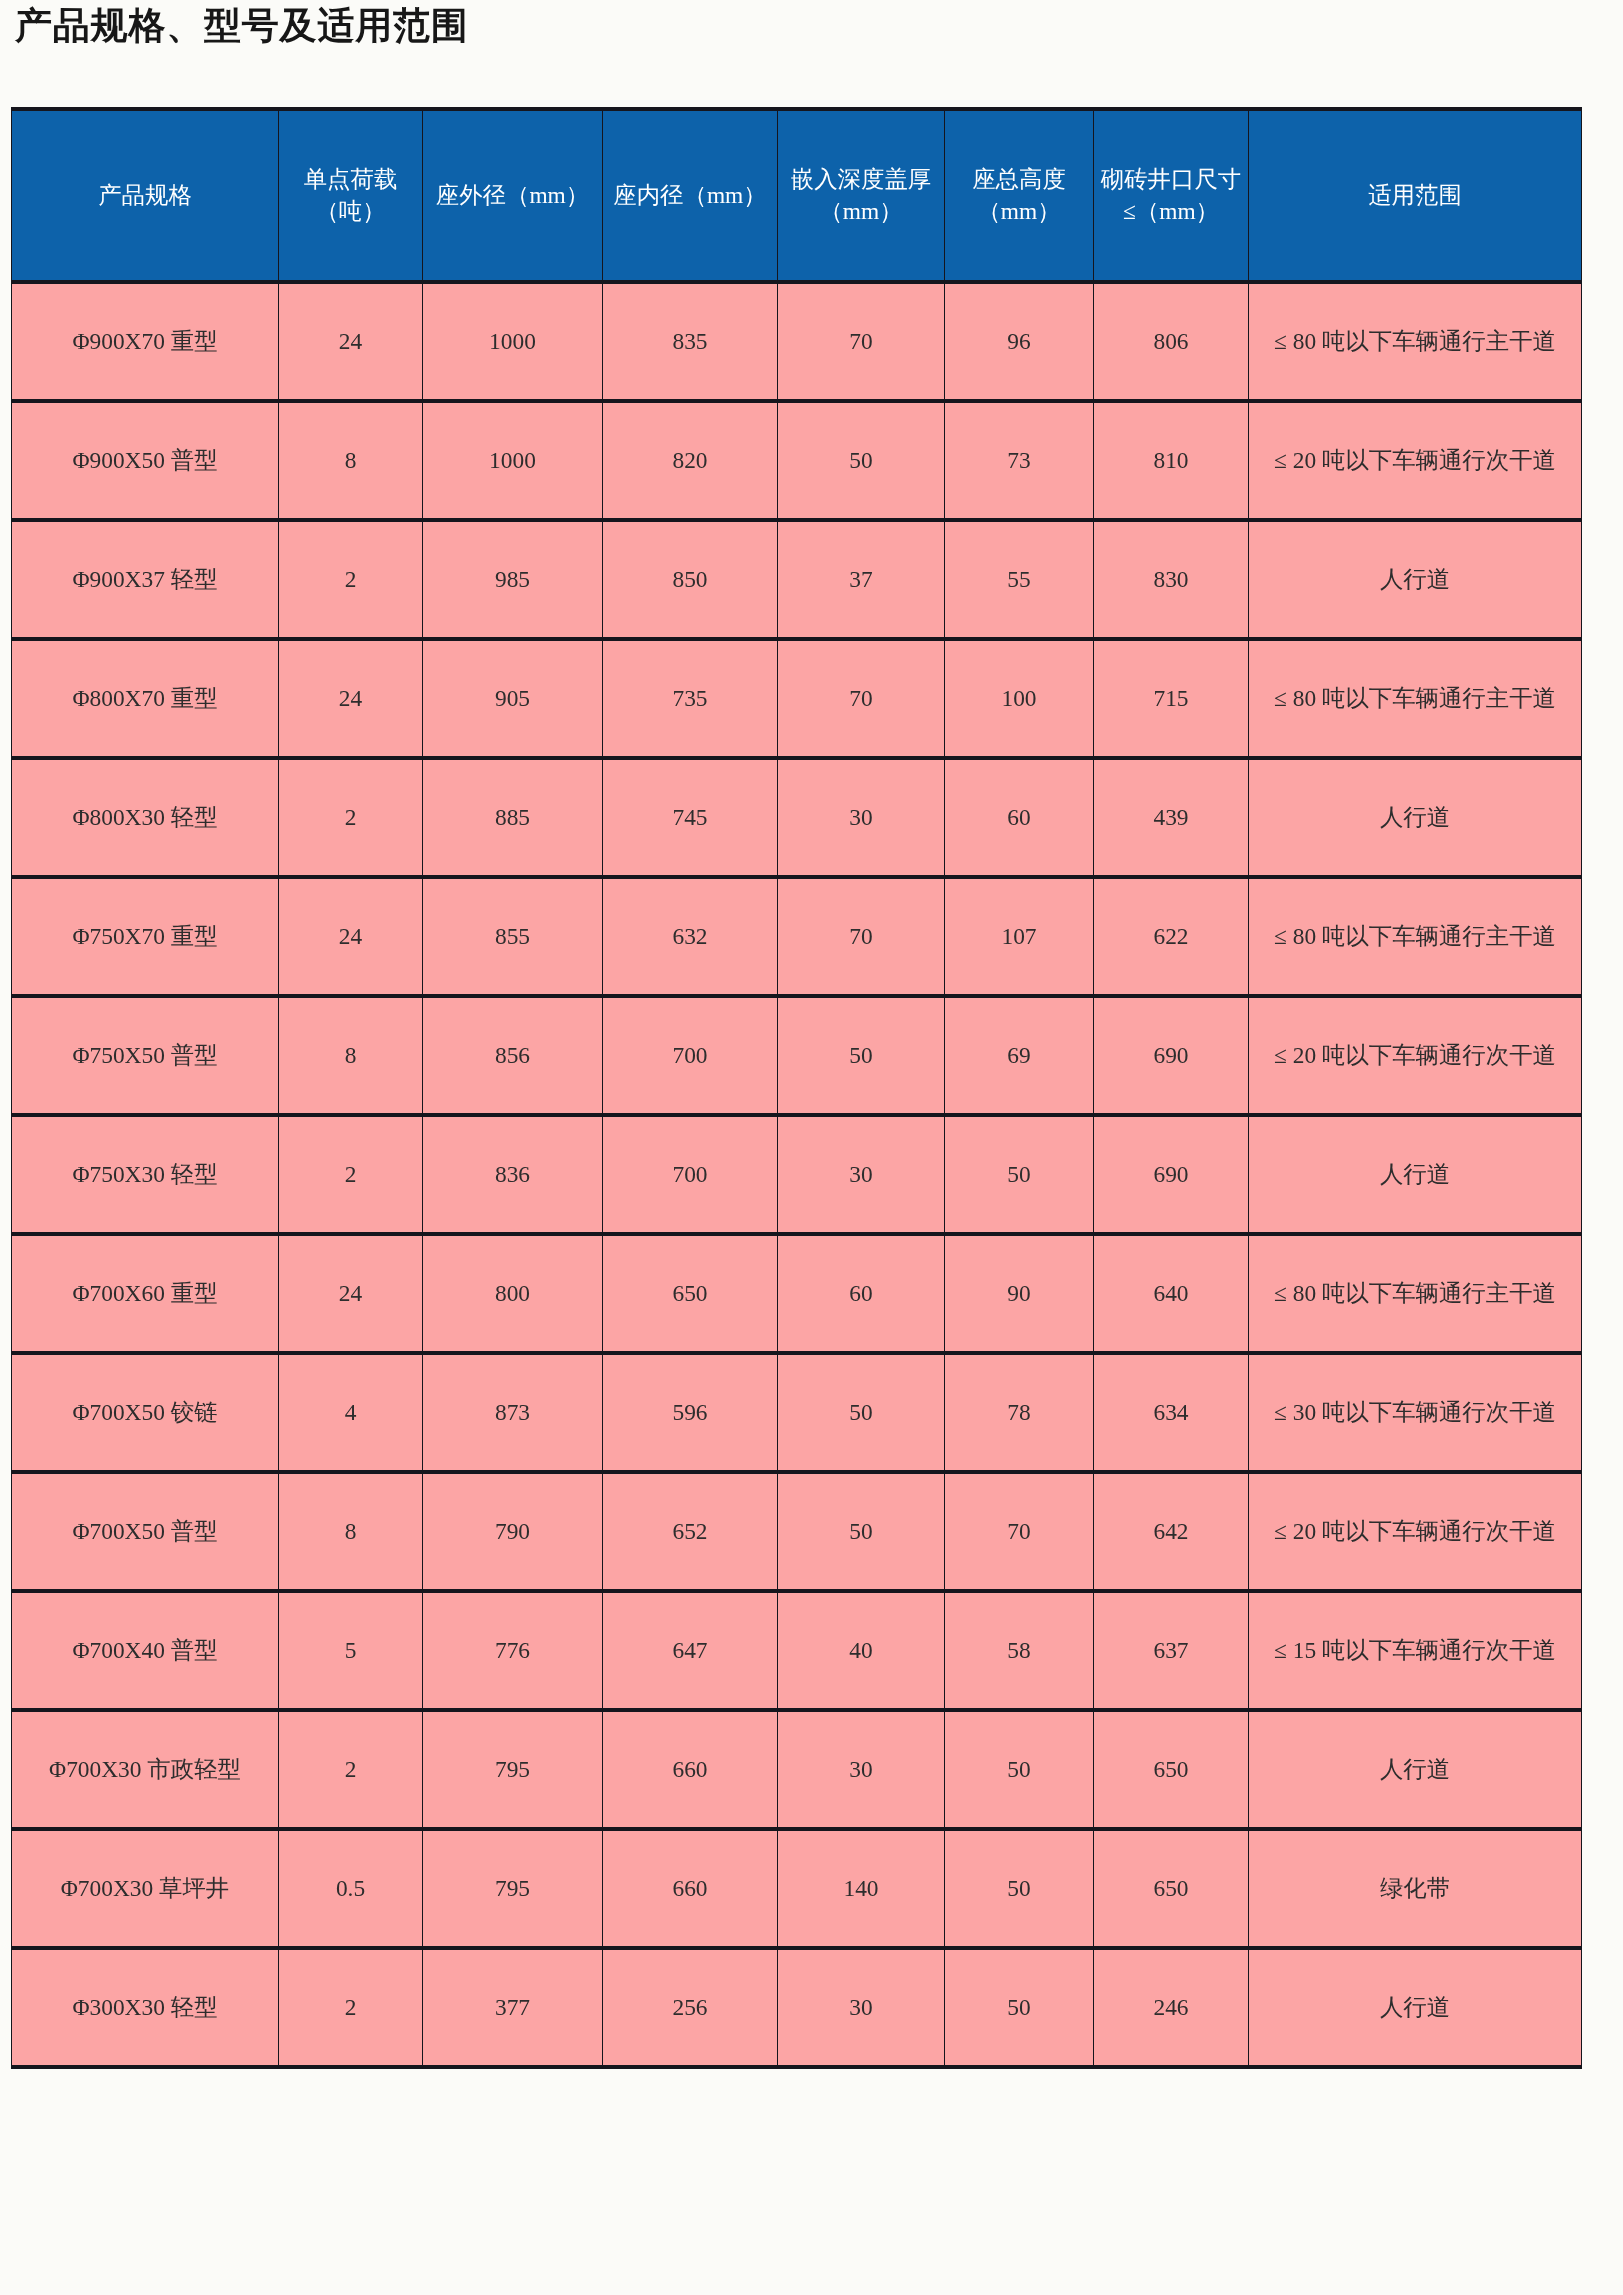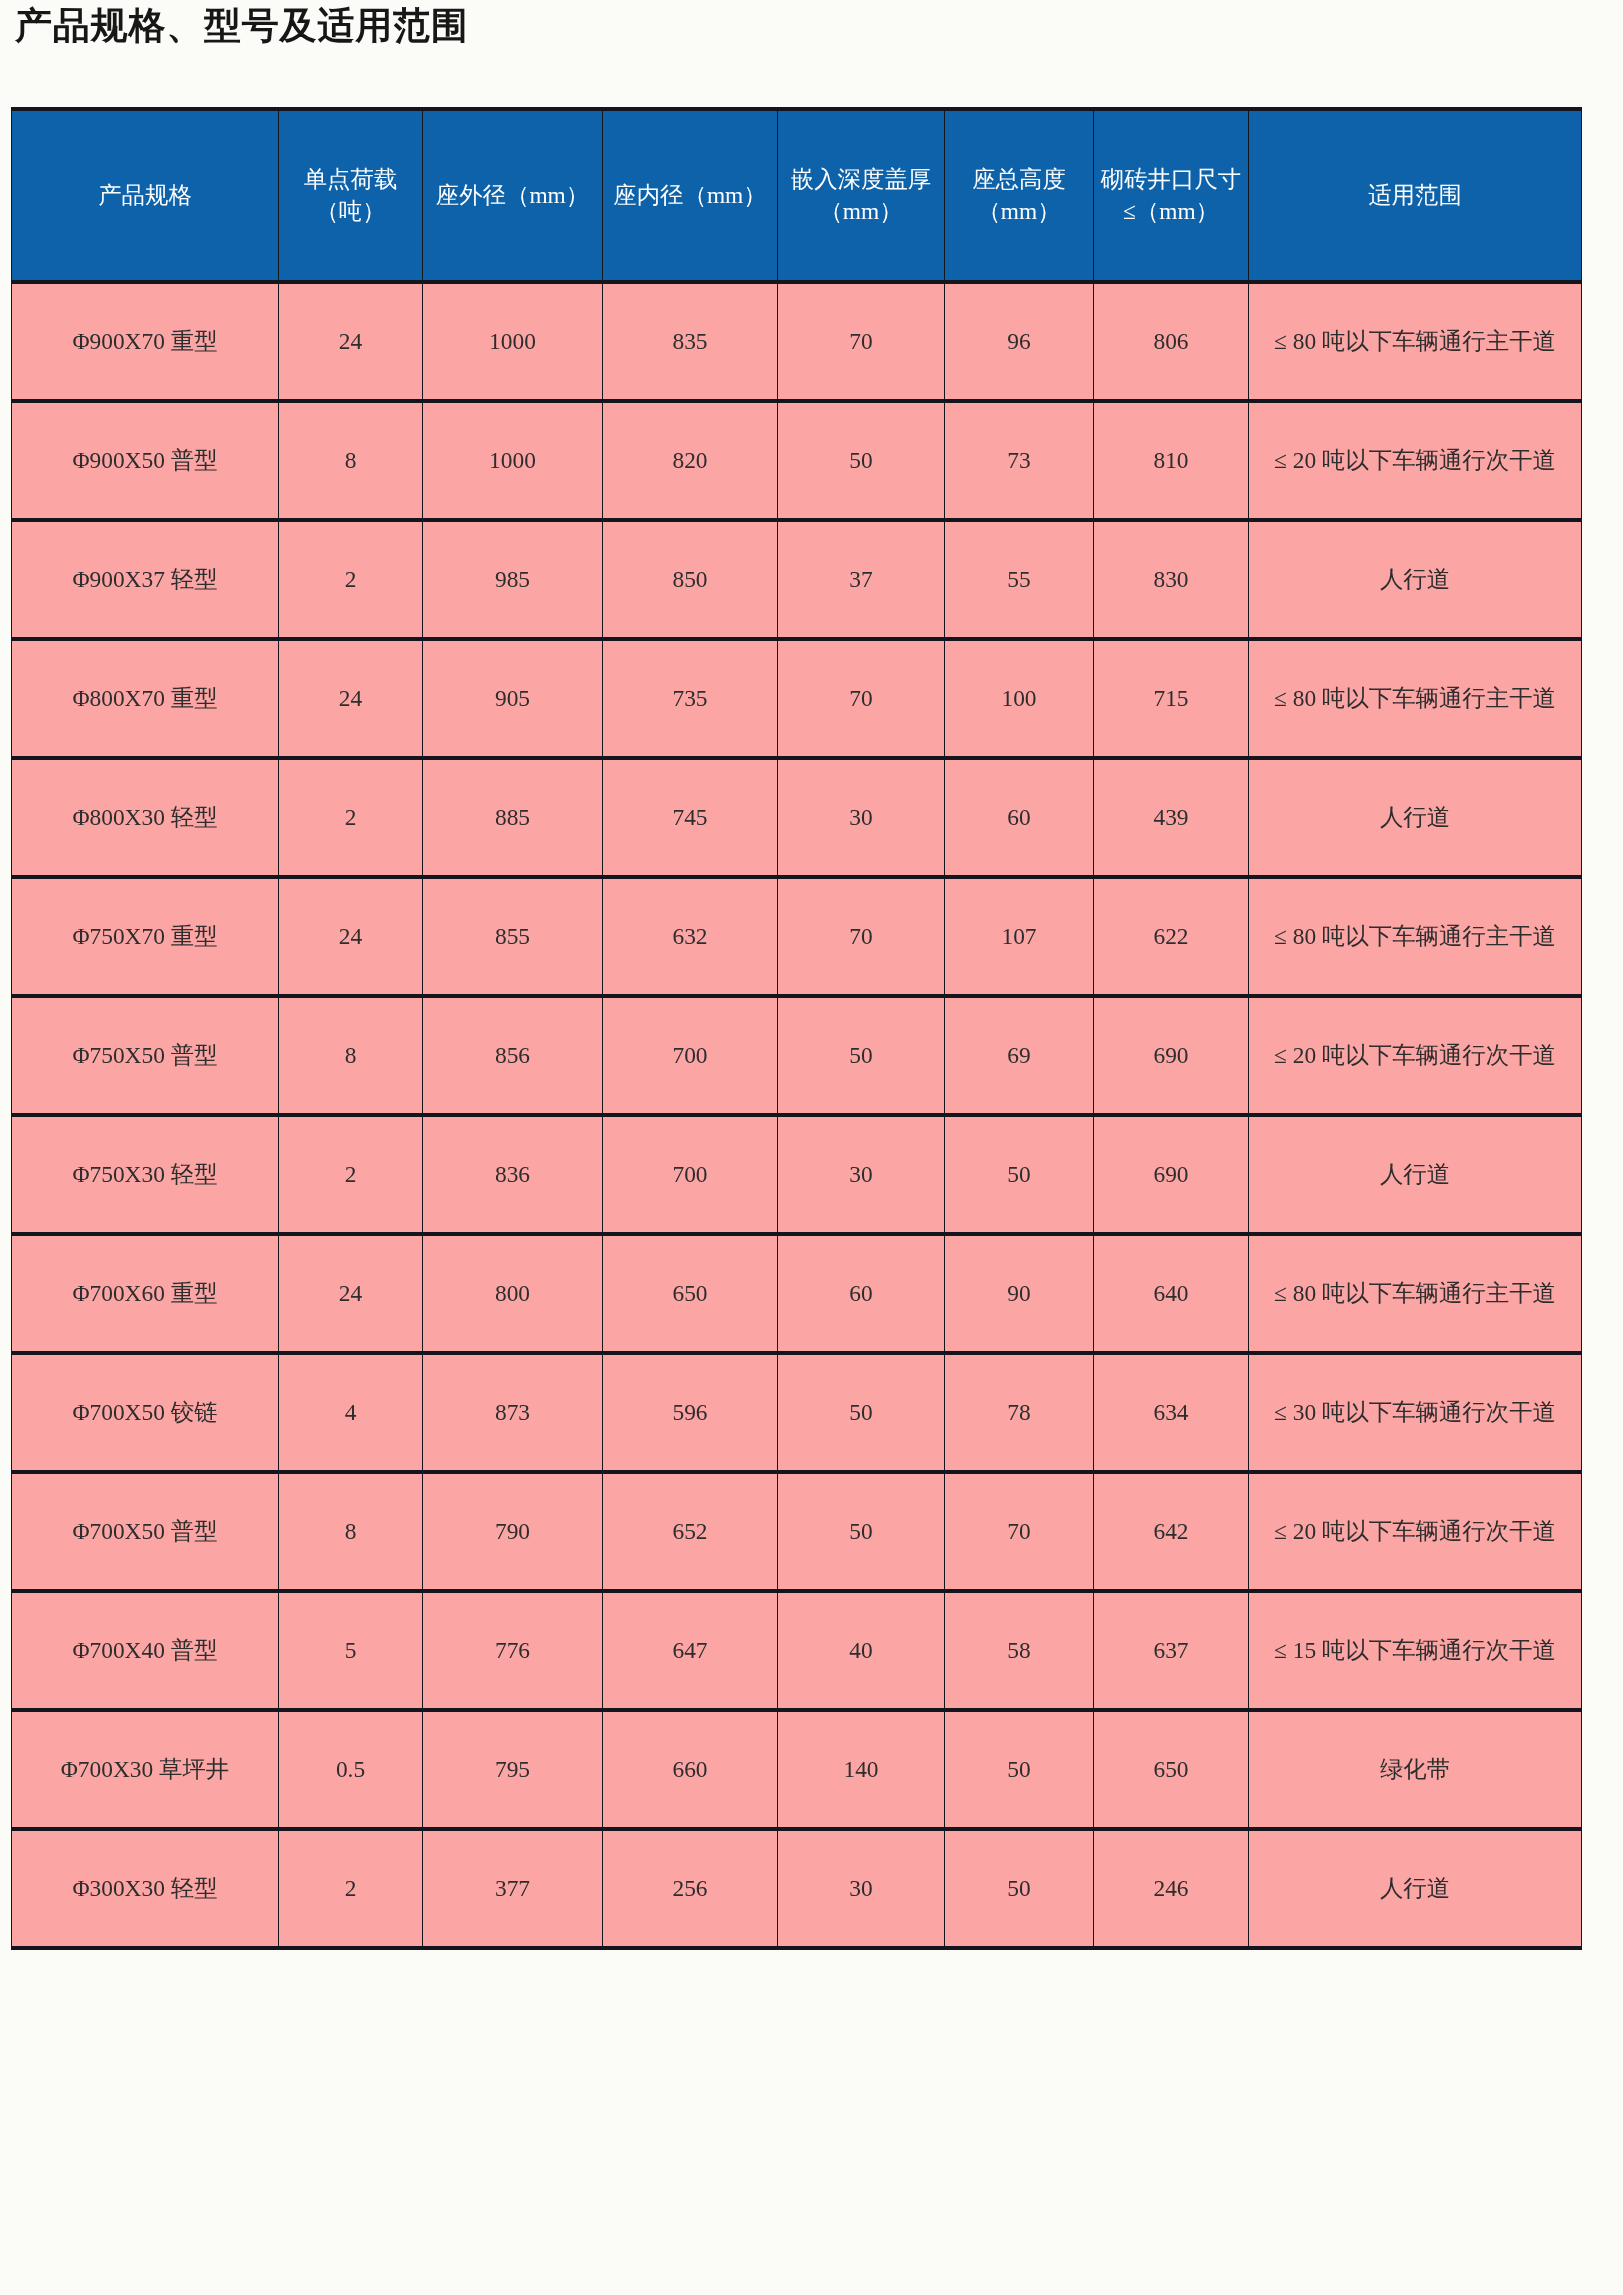--- a/index.html
+++ b/index.html
@@ -207,20 +207,30 @@
         <td>Φ700X40 普型</td>
         <td>5</td>
         <td>776</td>
         <td>647</td>
         <td>40</td>
         <td>58</td>
         <td>637</td>
         <td>≤ 15 吨以下车辆通行次干道</td>
       </tr>
       <tr>
+        <td>Φ700X30 市政轻型</td>
+        <td>2</td>
+        <td>795</td>
+        <td>660</td>
+        <td>30</td>
+        <td>50</td>
+        <td>650</td>
+        <td>人行道</td>
+      </tr>
+      <tr>
         <td>Φ700X30 草坪井</td>
         <td>0.5</td>
         <td>795</td>
         <td>660</td>
         <td>140</td>
         <td>50</td>
         <td>650</td>
         <td>绿化带</td>
       </tr>
       <tr>

